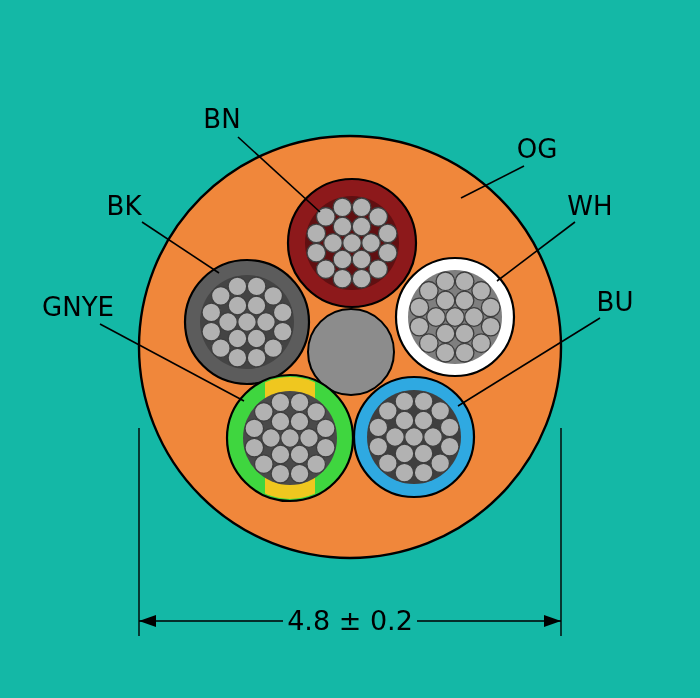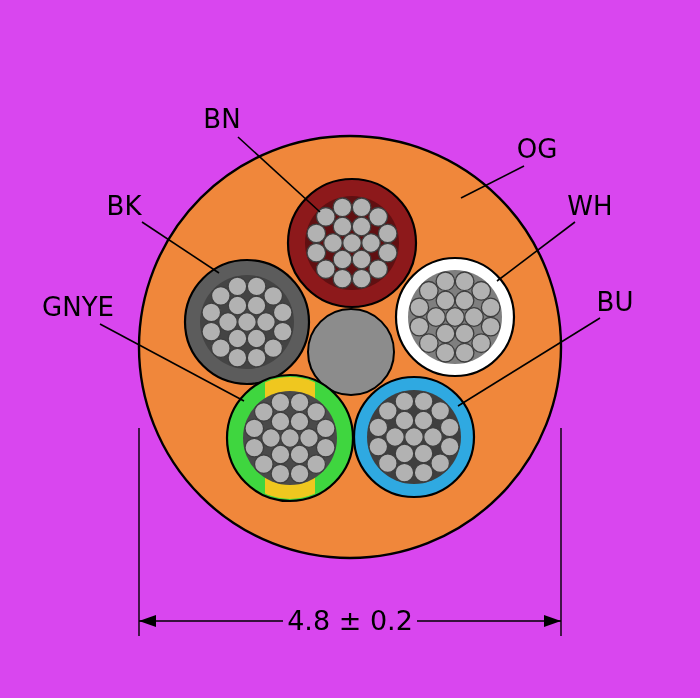--- a/index.html
+++ b/index.html
@@ -5,21 +5,21 @@
   html, body {
     margin: 0;
     padding: 0;
     background: #ffffff;
     font-family: "DejaVu Sans", "Liberation Sans", sans-serif;
   }
   .stage {
     width: 700px;
     height: 698px;
     position: relative;
-    background: #d946ef;
+    background: #14b8a6;
   }
   svg { display: block; }
   .outlined { stroke: #000000; stroke-width: 2.2; }
   .jacket-outline { stroke: #000000; stroke-width: 2.4; }
   .filler-outline { stroke: #000000; stroke-width: 2; }
   .leader { stroke: #000000; stroke-width: 1.6; fill: none; }
   .dim-line { stroke: #000000; stroke-width: 1.6; fill: none; }
   .ext-line { stroke: #000000; stroke-width: 1.4; fill: none; }
   .label-text {
     font-family: "DejaVu Sans", "Liberation Sans", sans-serif;

